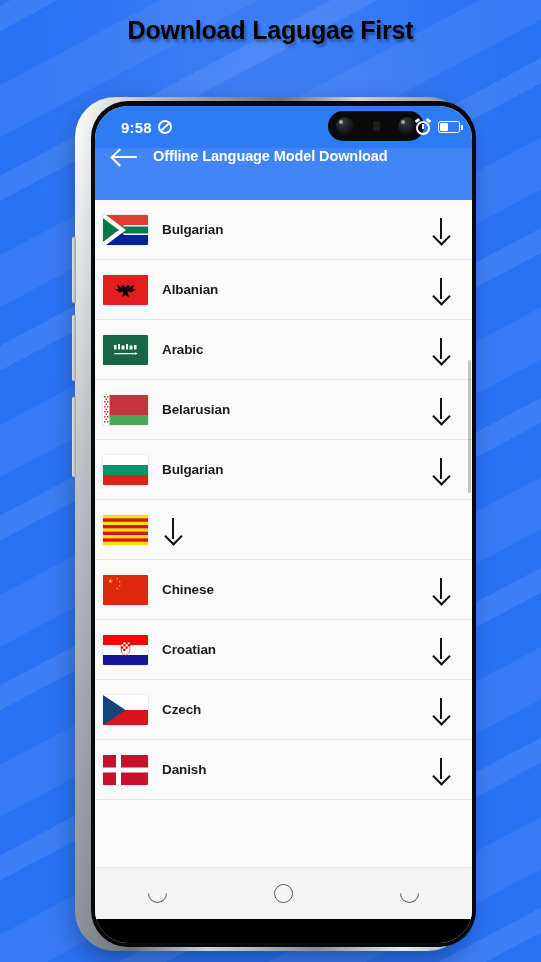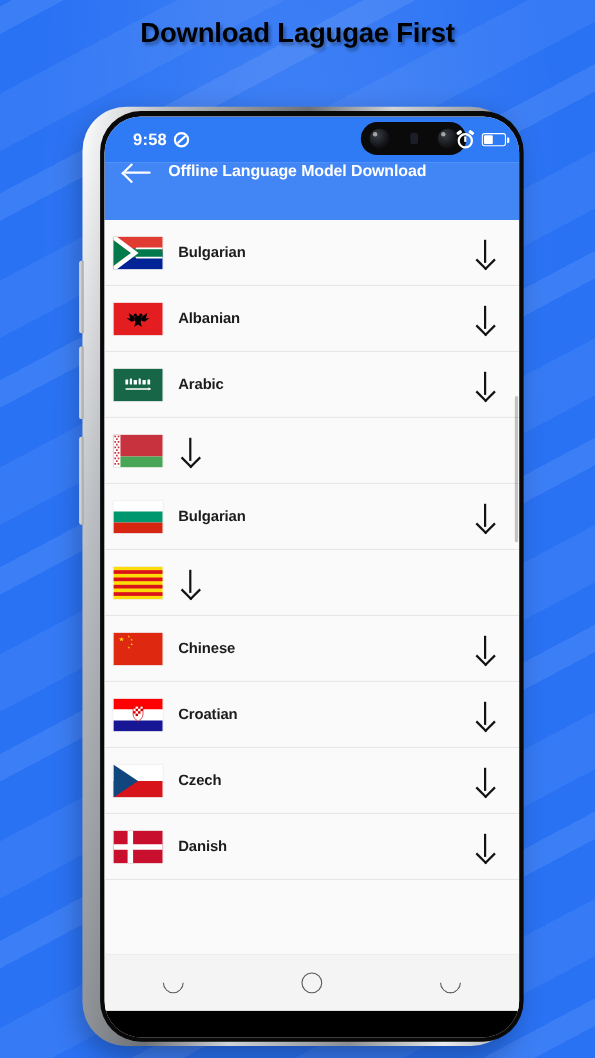--- a/index.html
+++ b/index.html
@@ -397,20 +397,21 @@
                   <rect y="40" width="90" height="20" fill="#4aa657"></rect>
       <rect width="13" height="60" fill="#fff"></rect>
       <g fill="#c8313e">
         <path d="M2 2 h3 v3 h-3z M8 2 h3 v3 h-3z M5 7 h3 v3 h-3z M2 12 h3 v3 h-3z M8 12 h3 v3 h-3z
                  M5 17 h3 v3 h-3z M2 22 h3 v3 h-3z M8 22 h3 v3 h-3z M5 27 h3 v3 h-3z
                  M2 32 h3 v3 h-3z M8 32 h3 v3 h-3z M5 37 h3 v3 h-3z M2 42 h3 v3 h-3z
                  M8 42 h3 v3 h-3z M5 47 h3 v3 h-3z M2 52 h3 v3 h-3z M8 52 h3 v3 h-3z"></path>
       </g>
     </svg>
               </span>
+              <span class="lang-name">Belarusian</span>
               <span class="dl-arrow"></span>
             </li>
             <li class="lang-row">
               <span class="flag">
                 <svg viewBox="0 0 90 60" preserveAspectRatio="none">
       <rect width="90" height="20" fill="#fff"></rect>
                   <rect y="20" width="90" height="20" fill="#00966e"></rect>
       <rect y="40" width="90" height="20" fill="#d62612"></rect>
     </svg>
               </span>

